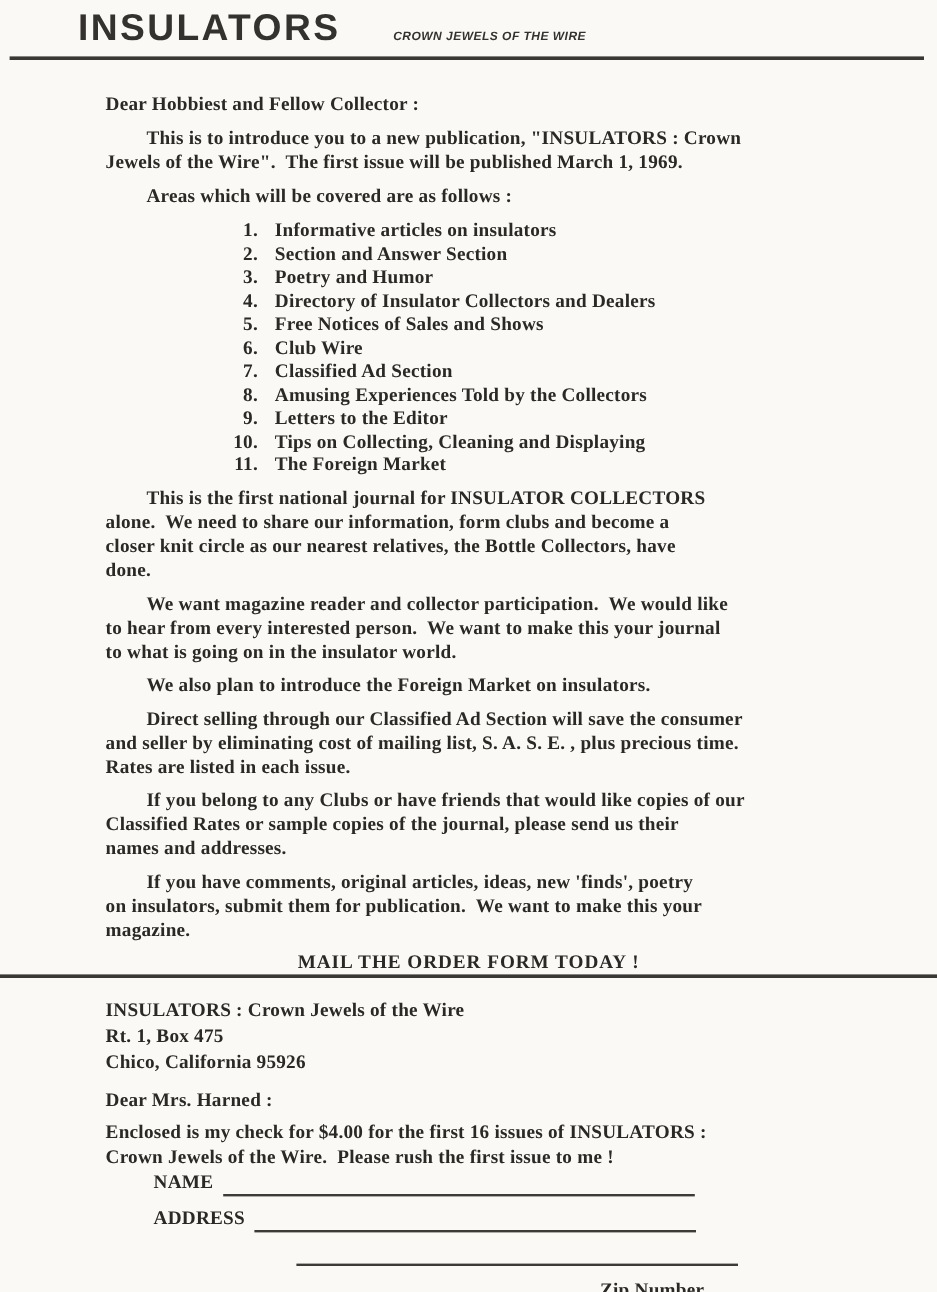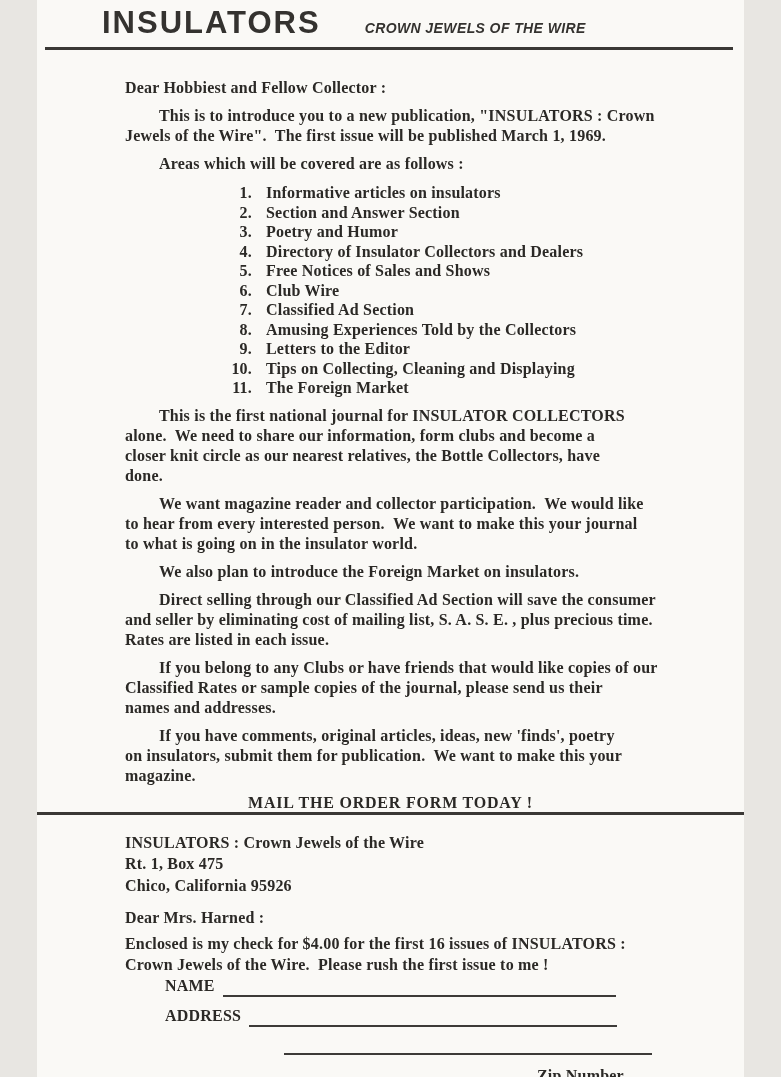--- a/index.html
+++ b/index.html
@@ -2,21 +2,21 @@
 <html><head>
 <meta charset="utf-8">
 <style>
   html, body {
     margin: 0;
     padding: 0;
     background: #e8e6e2;
   }
   .page {
     position: relative;
-    width: 707px;
+    width: 781px;
     height: 1077px;
     margin: 0 auto;
     background: #faf9f6;
     color: #2b2926;
     font-family: "Liberation Serif", serif;
     font-weight: 700;
     font-size: 16px;
     overflow: hidden;
   }
   
@@ -31,21 +31,21 @@
     font-weight: 700;
     font-size: 31px;
     letter-spacing: 2px;
     line-height: 34px;
     color: #34322f;
   }
   .masthead-subtitle {
     font-family: "Liberation Sans", sans-serif;
     font-weight: 700;
     font-style: italic;
-    font-size: 14px;
+    font-size: 10px;
     letter-spacing: 0.4px;
     margin-left: 44px;
     color: #34322f;
   }
   .rule {
     background: #3a3835;
     height: 3px;
   }
   .top-rule {
     margin: 3px 11px 0 8px;

